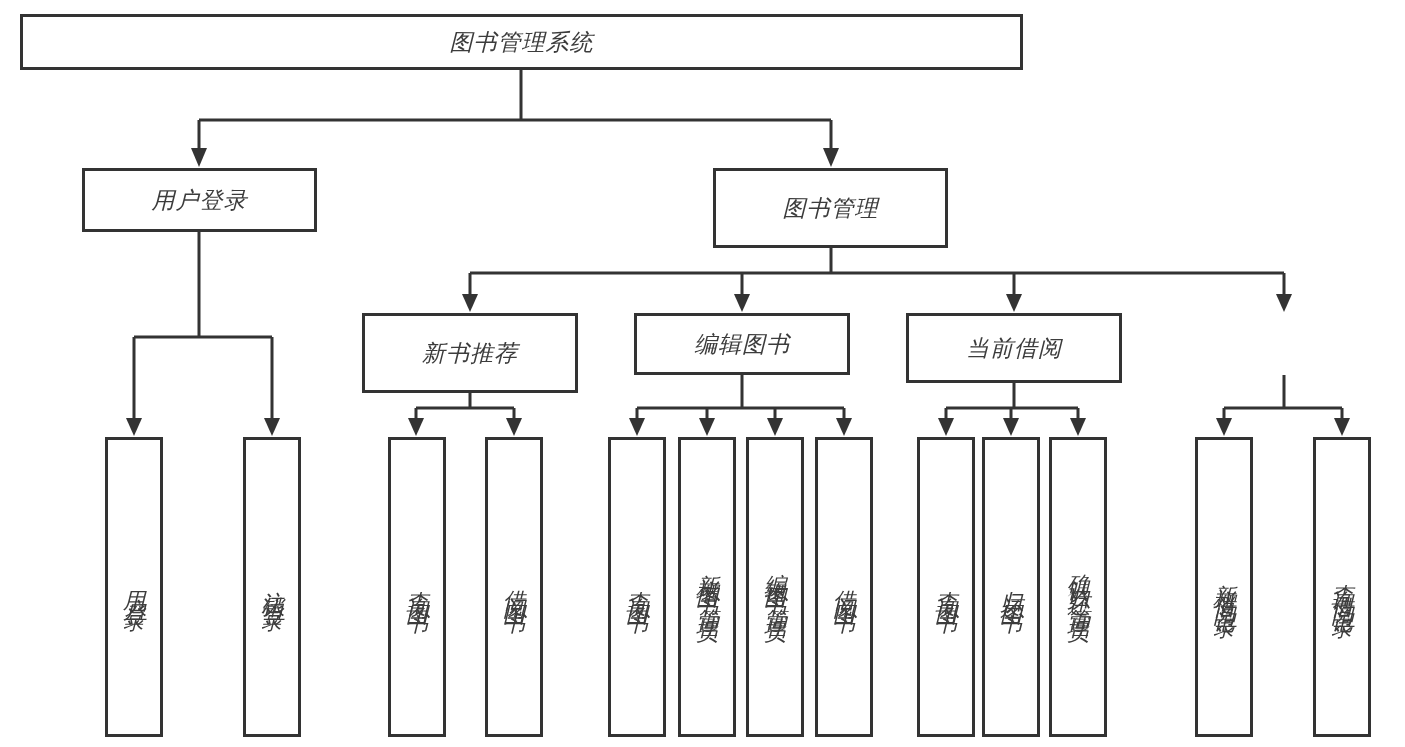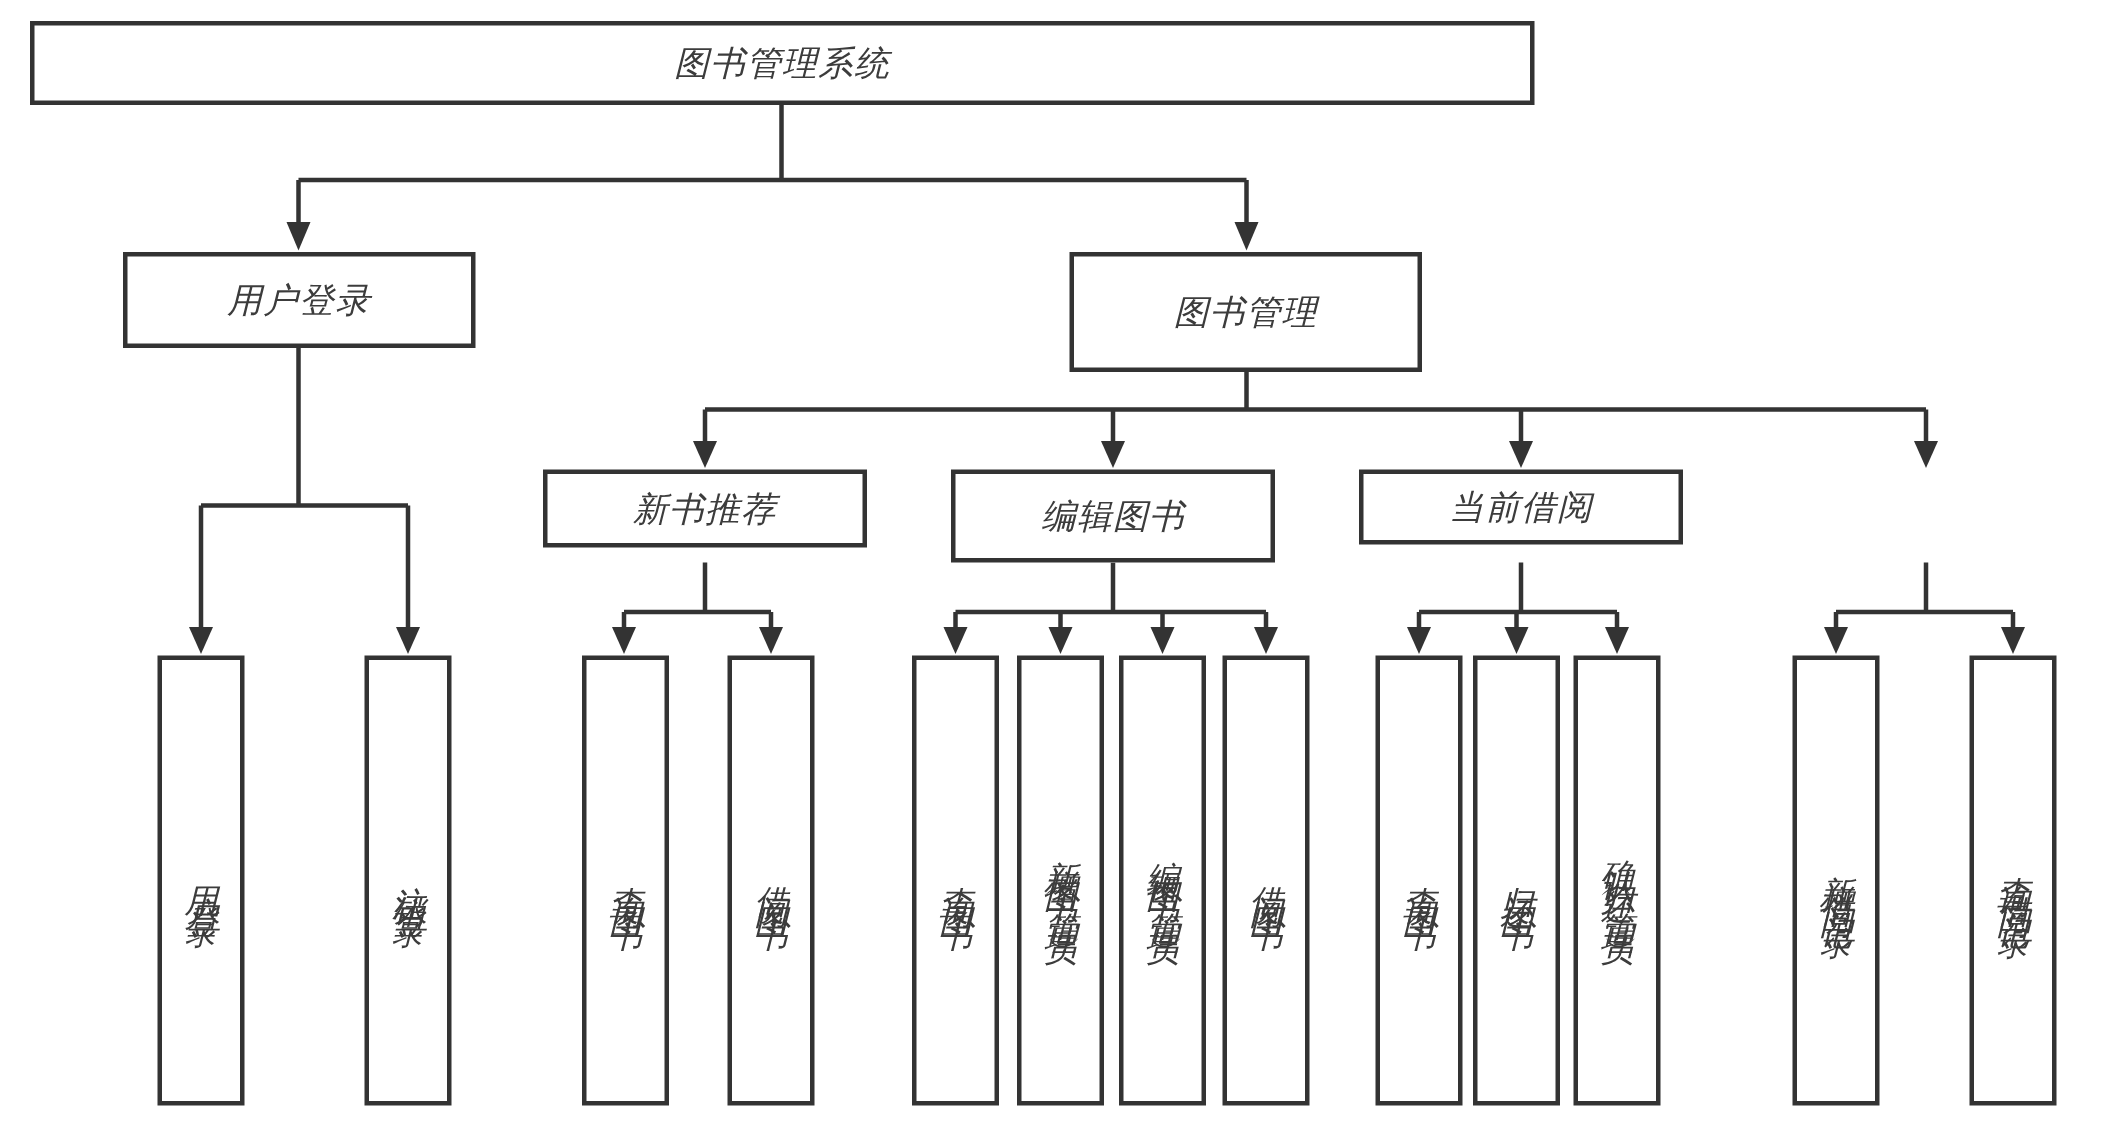--- a/index.html
+++ b/index.html
@@ -97,23 +97,23 @@
     <path class="cline" d="M1284 375 V408 M1224 408 H1342 M1224 408 V421 M1342 408 V421"></path>
     <path class="ctri" d="M1216 418 L1232 418 L1224 436 Z"></path>
     <path class="ctri" d="M1334 418 L1350 418 L1342 436 Z"></path>
   </svg>
 
   <div class="node h-node" style="left:20px;top:14px;width:1003px;height:56px">图书管理系统</div>
 
   <div class="node h-node" style="left:82px;top:168px;width:235px;height:64px">用户登录</div>
   <div class="node h-node" style="left:713px;top:168px;width:235px;height:80px">图书管理</div>
 
-  <div class="node h-node" style="left:362px;top:313px;width:216px;height:52px">新书推荐</div>
+  <div class="node h-node" style="left:362px;top:313px;width:216px;height:80px">新书推荐</div>
   <div class="node h-node" style="left:634px;top:313px;width:216px;height:62px">编辑图书</div>
-  <div class="node h-node" style="left:906px;top:313px;width:216px;height:50px">当前借阅</div>
+  <div class="node h-node" style="left:906px;top:313px;width:216px;height:70px">当前借阅</div>
 
   <div class="node v-node" style="left:105px;top:437px;width:58px;height:300px">用户登录</div>
   <div class="node v-node" style="left:243px;top:437px;width:58px;height:300px">注销登录</div>
 
   <div class="node v-node" style="left:388px;top:437px;width:58px;height:300px">查询图书</div>
   <div class="node v-node" style="left:485px;top:437px;width:58px;height:300px">借阅图书</div>
 
   <div class="node v-node" style="left:608px;top:437px;width:58px;height:300px">查询图书</div>
   <div class="node v-node" style="left:678px;top:437px;width:58px;height:300px">新增图书（管理员）</div>
   <div class="node v-node" style="left:746px;top:437px;width:58px;height:300px">编辑图书（管理员）</div>

